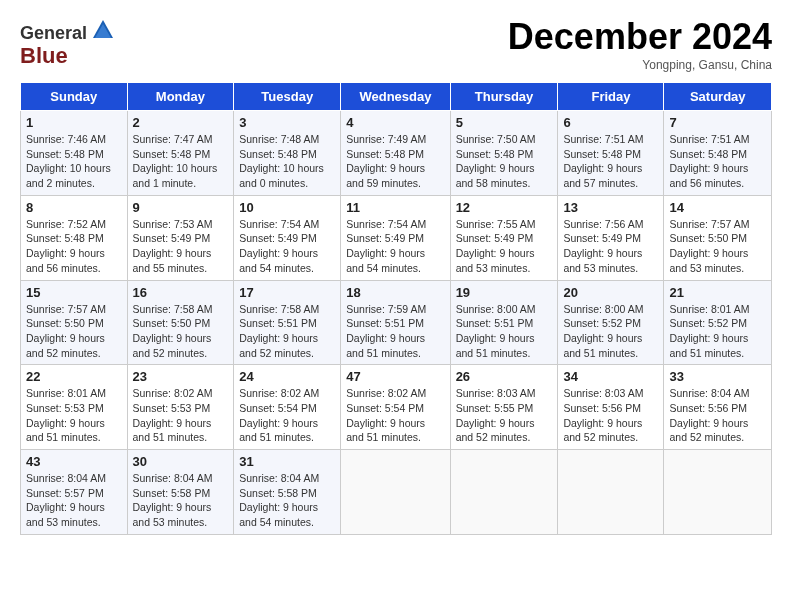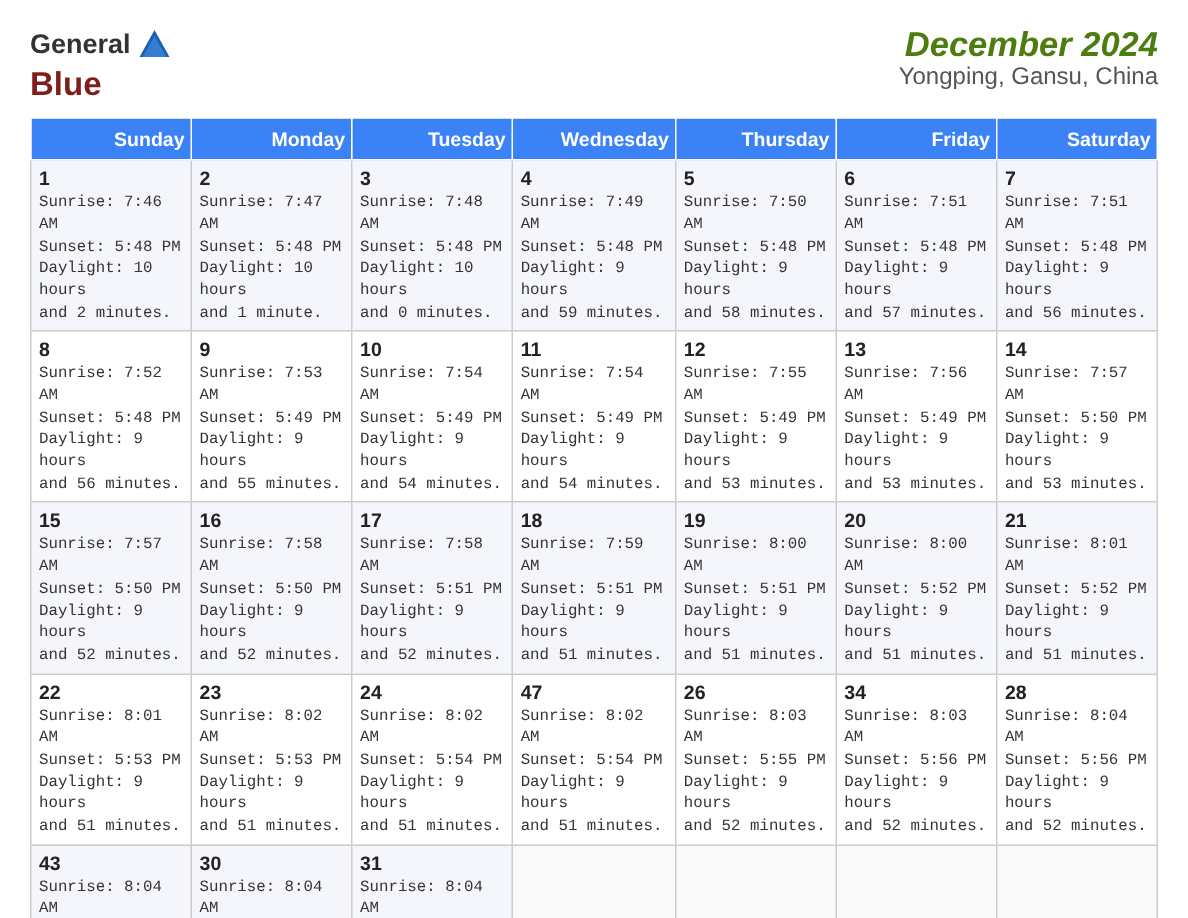--- a/index.html
+++ b/index.html
@@ -34,42 +34,41 @@
     }
     .logo-icon {
       width: 28px;
       height: 28px;
       margin-left: 2px;
     }
     .title-block {
       text-align: right;
     }
     .month-title {
-      font-size: 23px;
-      font-weight: bold;
-      color: #4d7c0f;
-      font-style: italic;
+      font-size: 36px;
+      font-weight: bold;
+      color: #000000;
     }
     .location {
-      font-size: 16px;
+      font-size: 12px;
       color: #555;
     }
     .calendar {
       width: 100%;
       border-collapse: collapse;
       font-size: 11px;
     }
     .calendar thead tr th {
-      background: #3b82f6;
+      background: #1d4ed8;
       color: #fff;
       padding: 6px 4px;
       font-weight: bold;
       font-size: 13px;
       border: 1px solid #fff;
-      text-align: right;
+      text-align: center;
     }
     .calendar tbody tr td {
       border: 1px solid #ccc;
       padding: 4px 5px;
       vertical-align: top;
       background: #fff;
       width: 113px;
       min-height: 70px;
     }
     .calendar tbody tr:nth-child(odd) td {
@@ -82,34 +81,33 @@
       font-size: 13px;
       font-weight: bold;
       color: #222;
       display: block;
       margin-bottom: 2px;
     }
     .day-info {
       font-size: 10.5px;
       color: #333;
       line-height: 1.4;
-      font-family: Liberation Mono, monospace;
     }
     .empty-cell {
       background: #f9f9f9 !important;
     }
   </style>
 </head>
 <body>
 
 <div class="page">
   <div class="header">
     <div class="logo">
       <div>
-        <div style="display:flex;align-items:center;">
+        <div style="display:flex;align-items:flex-end;">
           <span class="logo-text">
             <span style="color:#333;font-size:18px;font-weight:bold;">General</span>
           </span>
           <svg class="logo-icon" viewBox="0 0 28 28">
             <polygon points="14,4 24,22 4,22" fill="#1a5fb4"></polygon>
             <polygon points="14,8 22,22 6,22" fill="#5599ee" opacity="0.5"></polygon>
           </svg>
         </div>
         <span class="logo-text">
           <span style="color:#7f1d1d;font-size:22px;font-weight:bold;">Blue</span>
@@ -244,21 +242,21 @@
           </td>
           <td>
             <span class="day-num">26</span>
             <div class="day-info">Sunrise: 8:03 AM<br>Sunset: 5:55 PM<br>Daylight: 9 hours<br>and 52 minutes.</div>
           </td>
           <td>
             <span class="day-num">34</span>
             <div class="day-info">Sunrise: 8:03 AM<br>Sunset: 5:56 PM<br>Daylight: 9 hours<br>and 52 minutes.</div>
           </td>
           <td>
-            <span class="day-num">28</span>
+            <span class="day-num">33</span>
             <div class="day-info">Sunrise: 8:04 AM<br>Sunset: 5:56 PM<br>Daylight: 9 hours<br>and 52 minutes.</div>
           </td>
         </tr>
         <tr>
           <td>
             <span class="day-num">43</span>
             <div class="day-info">Sunrise: 8:04 AM<br>Sunset: 5:57 PM<br>Daylight: 9 hours<br>and 53 minutes.</div>
           </td>
           <td>
             <span class="day-num">30</span>

